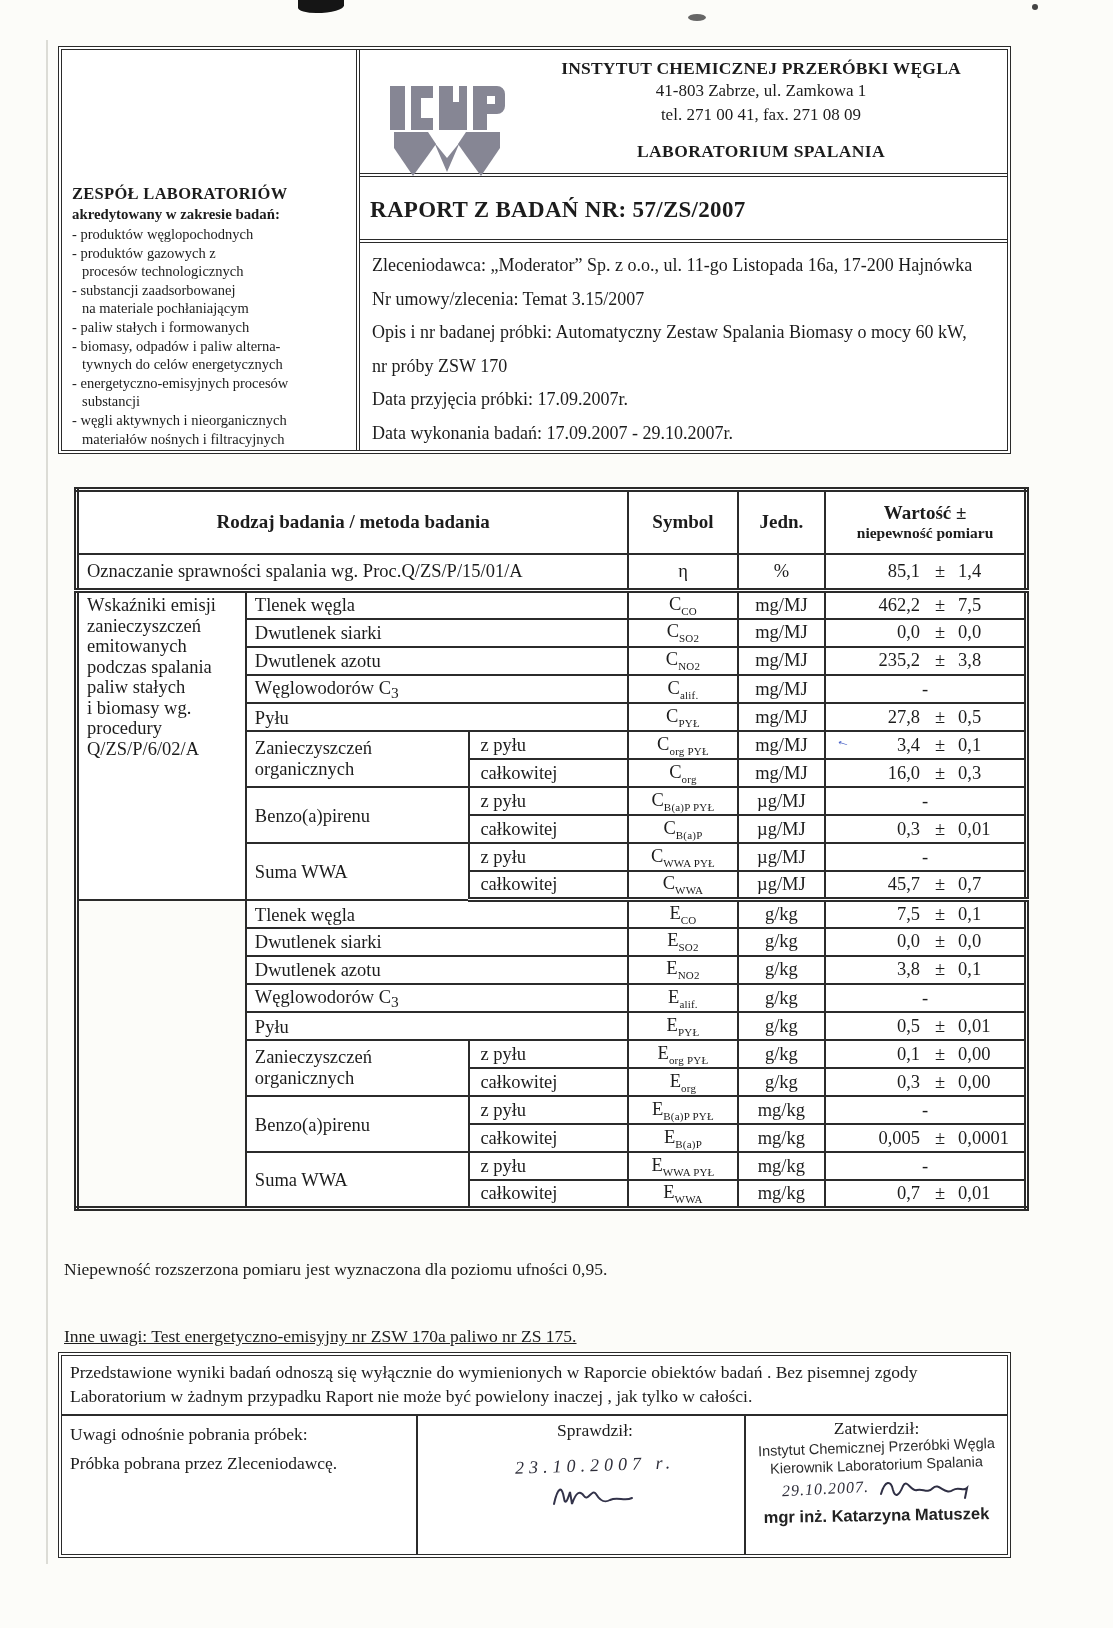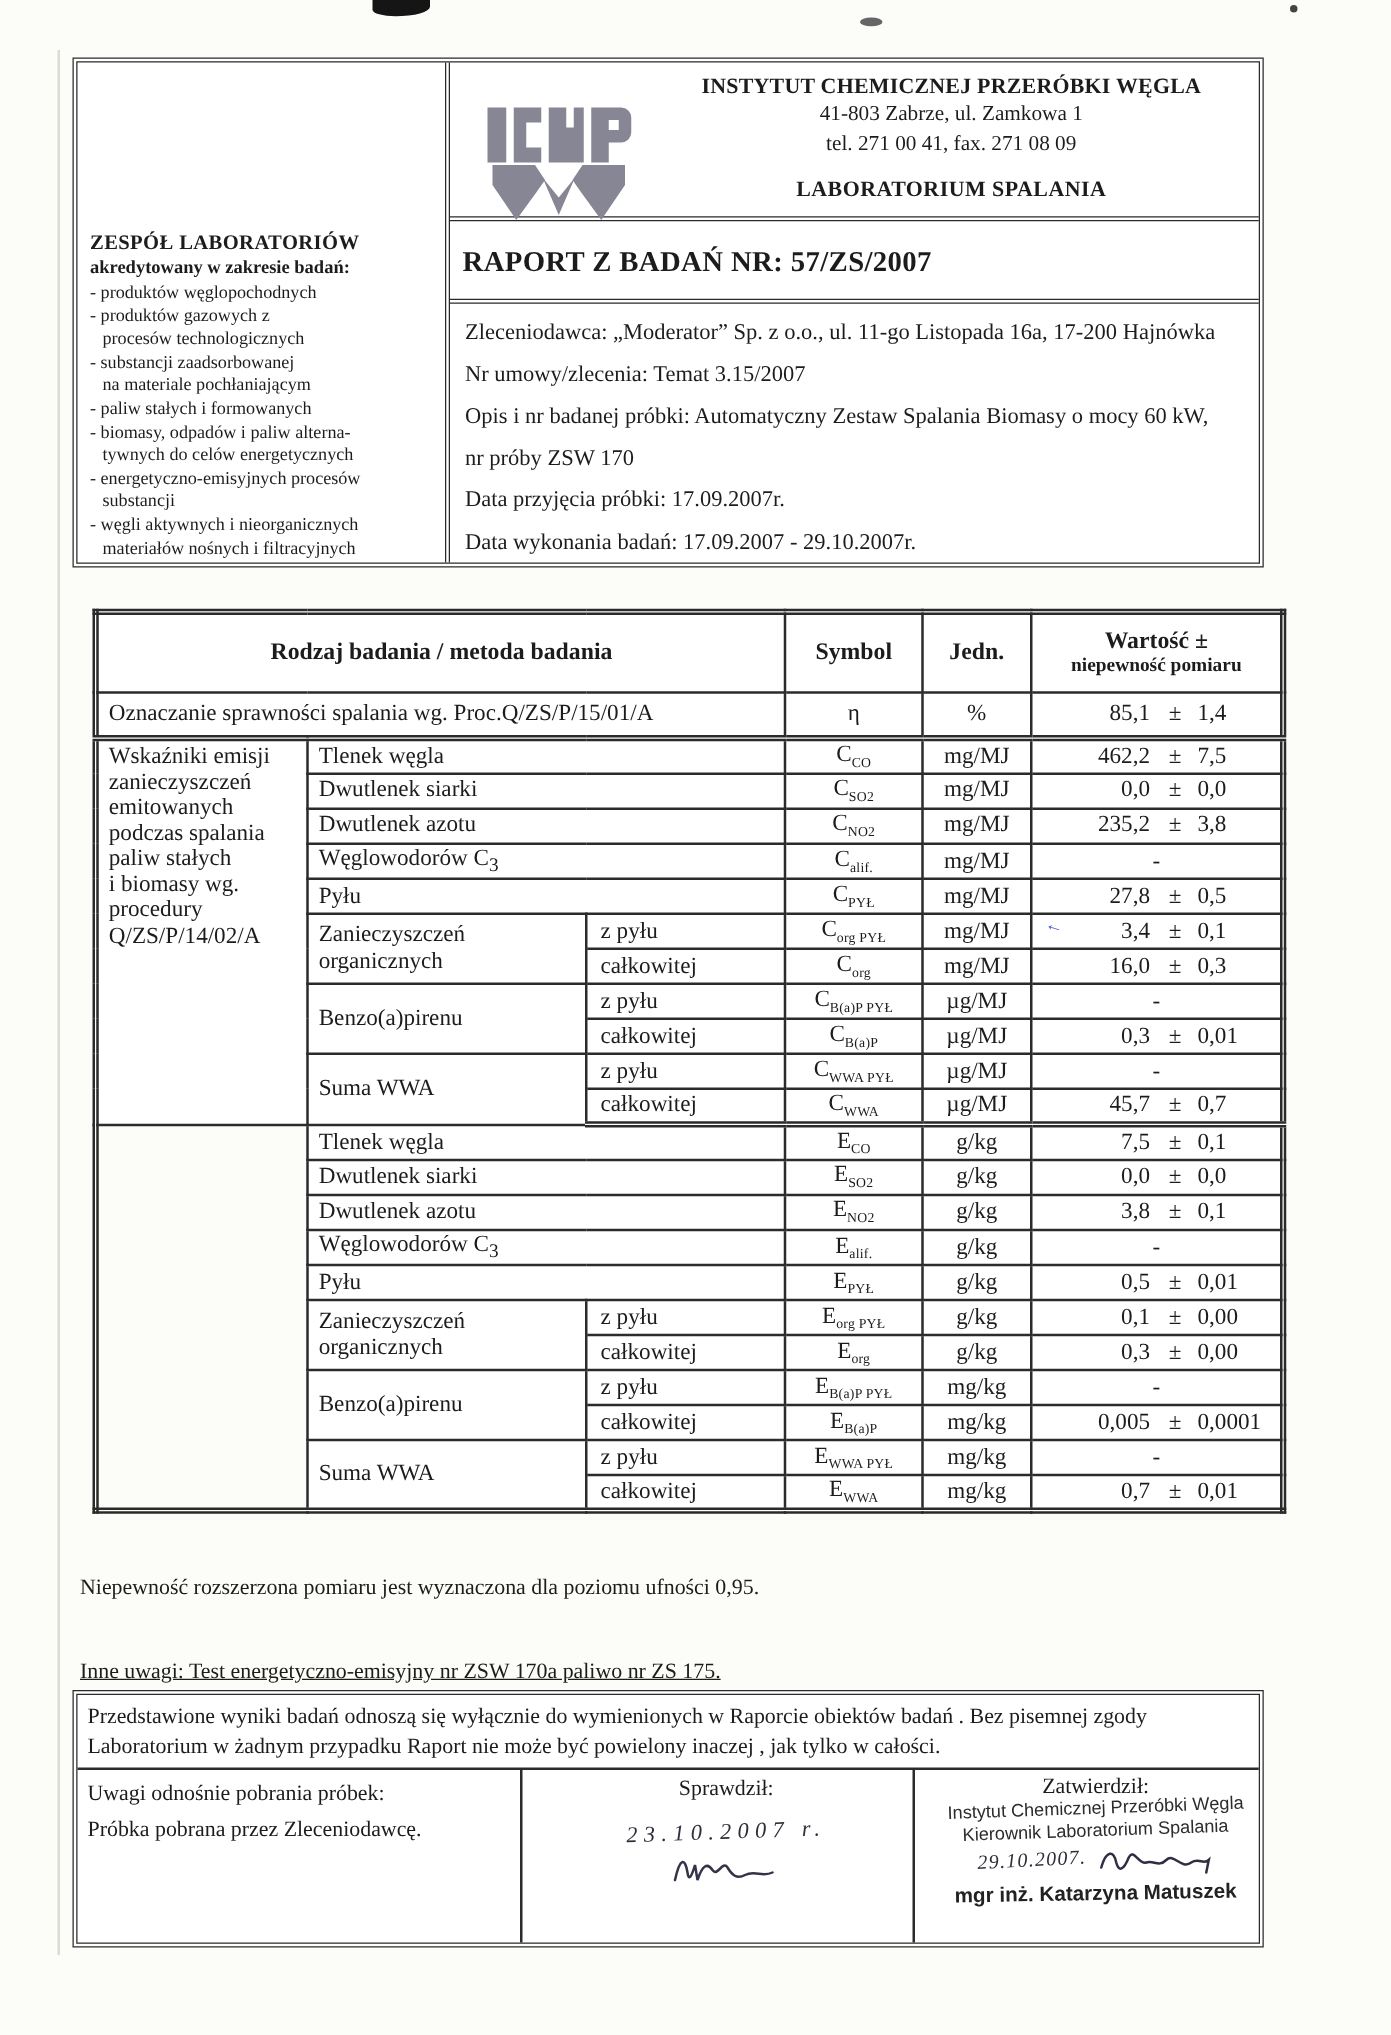--- a/index.html
+++ b/index.html
@@ -66,24 +66,24 @@
   .pm{width:16px;text-align:center;}
   .u{width:58px;text-align:left;padding-left:10px;}
   .dash{flex:1;text-align:center;}
   .pen-arrow{position:absolute;left:10px;top:1px;color:#4a63c8;font-size:15px;transform:rotate(18deg);font-weight:bold;}
 
   
   .notes{position:absolute;left:64px;top:1256px;width:900px;font-size:17.5px;line-height:26px;}
   .other-remarks{position:absolute;left:64px;top:1326px;font-size:17.5px;text-decoration:underline;}
   .footer-box{position:absolute;left:58px;top:1352px;width:953px;box-sizing:border-box;border:4px double #2a2a2a;background:#fff;}
   .fb-notice{padding:4px 10px 6px 8px;font-size:17.5px;line-height:24px;border-bottom:2px solid #2b2b2b;}
-  .fb-row{display:flex;height:138px;gap:14px;}
+  .fb-row{display:flex;height:138px;}
   .fb-cell{box-sizing:border-box;font-size:17.5px;}
   .fb-cell1{width:356px;border-right:2px solid #2b2b2b;padding:4px 8px;line-height:29px;}
-  .fb-cell2{width:300px;border-right:2px solid #2b2b2b;text-align:center;padding-top:4px;position:relative;}
+  .fb-cell2{width:300px;border-right:2px solid #2b2b2b;text-align:center;padding-top:4px;position:relative;margin-left:28px;}
   .fb-cell3{flex:1;text-align:center;padding-top:2px;position:relative;}
   .hand{font-style:italic;color:#2e2e3a;letter-spacing:5px;font-size:18px;transform:rotate(-2deg);display:inline-block;}
   .hand-small{font-style:italic;color:#2e2e3a;letter-spacing:1px;font-size:16px;transform:rotate(-3deg);display:inline-block;}
   .stamp-line{font-family:"Liberation Sans","DejaVu Sans",sans-serif;font-size:14.5px;color:#2c2c2c;transform:rotate(-2deg);line-height:17.5px;}
   .stamp-name{font-family:"Liberation Sans","DejaVu Sans",sans-serif;font-weight:bold;font-size:16.5px;color:#222;transform:rotate(-1deg);margin-top:4px;}
   .sig-wrap{margin-top:2px;}
 </style>
 </head>
 <body>
 
@@ -181,21 +181,21 @@
         </td>
       </tr>
       <tr>
         <td class="c-group" rowspan="11">Wskaźniki emisji
 zanieczyszczeń
 emitowanych
 podczas spalania
 paliw stałych
 i biomasy wg.
 procedury
-Q/ZS/P/14/02/A</td>
+Q/ZS/P/6/02/A</td>
         <td class="c-name" colspan="2"><span>Tlenek węgla</span></td>
         <td class="c-symbol"><span class="sym-base">C</span><sub class="sym-sub">CO</sub></td>
         <td class="c-unit">mg/MJ</td>
         <td class="c-value">
           <span class="cv-flex">
             <span class="v">462,2</span>
             <span class="pm">±</span>
             <span class="u">7,5</span>
           </span>
         </td>

